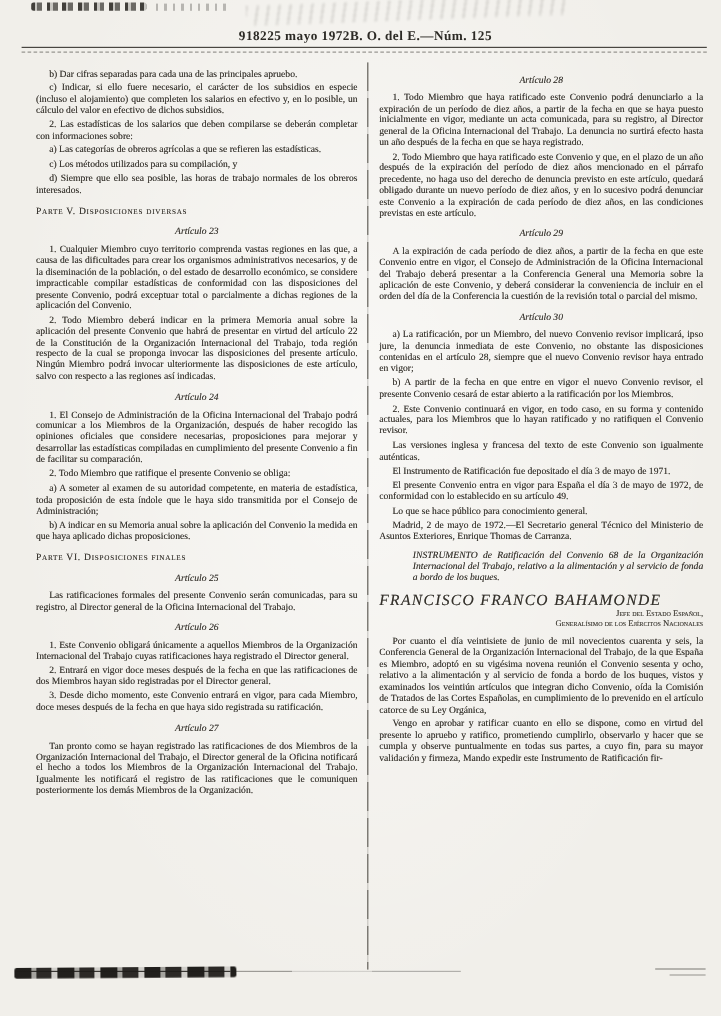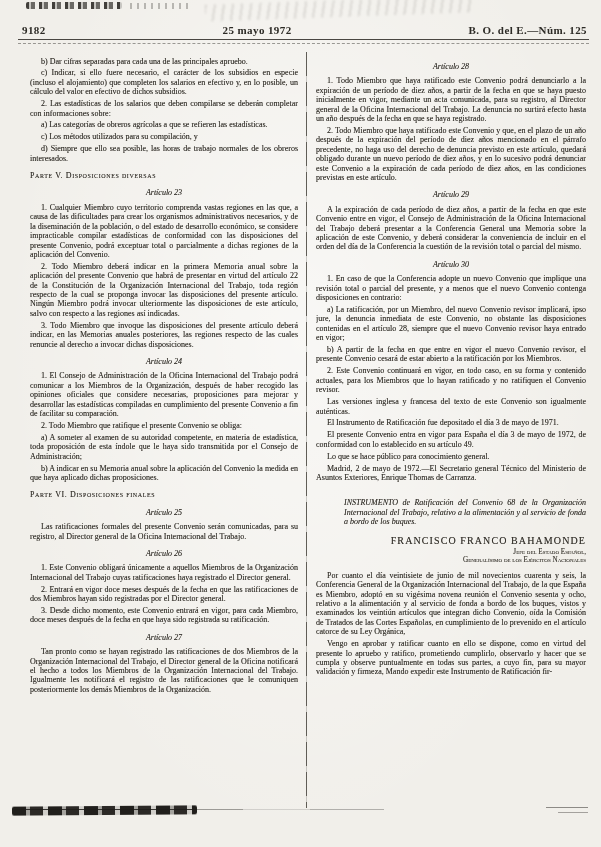--- a/index.html
+++ b/index.html
@@ -10,21 +10,21 @@
     margin:0 auto;
     background:
       radial-gradient(ellipse at 50% 40%, rgba(255,255,255,.55), rgba(255,255,255,0) 70%),
       #f1efea;
     color:#34312c;
     overflow:hidden;
   }
   
   #header{
     position:absolute;left:22px;right:14px;top:24px;
-    display:flex;justify-content:space-between;align-items:baseline;
+    display:flex;justify-content:center;align-items:baseline;
     font-weight:bold;font-size:11px;letter-spacing:.4px;color:#2c2a25;
   }
   #header-rule{
     position:absolute;left:18px;right:12px;top:39px;height:3px;
     border-top:1px solid rgba(44,41,36,.85);
     border-bottom:1px dashed rgba(44,41,36,.45);
   }
   
   .col{
     position:absolute;top:54px;height:756px;overflow:hidden;
@@ -44,25 +44,25 @@
   .paragraph{text-indent:11px;}
   .list-item{text-indent:11px;}
   .part-heading{
     font-variant:small-caps;letter-spacing:.6px;
     margin:8px 0 5px;text-indent:0;
   }
   .article-heading{
     text-align:center;font-style:italic;margin:8px 0 5px;text-indent:0;
   }
   .instrument-summary{
-    font-style:italic;margin:16px 0 6px;padding-left:28px;text-indent:0;
+    font-style:italic;margin:6px 0 6px;padding-left:28px;text-indent:0;
   }
   .signatory-name{
-    text-align:right;letter-spacing:1.1px;margin:9px 0 3px;
-    font-size:10px;text-indent:0;
+    text-align:left;letter-spacing:1.1px;margin:9px 0 3px;
+    font-size:13px;text-indent:0;font-style:italic;
   }
   .signatory-title{
     text-align:right;font-variant:small-caps;font-size:7.2px;
     line-height:8.4px;margin:0;text-indent:0;color:#45423b;
   }
   .signatory-title.last{margin-bottom:6px;}
   
   .smudge{position:absolute;pointer-events:none;}
   #sm-topleft{
     left:26px;top:2px;width:96px;height:7px;border-radius:2px;
@@ -124,21 +124,20 @@
       <div class="blk list-item">b) Dar cifras separadas para cada una de las principales apruebo.</div>
       <div class="blk list-item">c) Indicar, si ello fuere necesario, el carácter de los subsidios en especie (incluso el alojamiento) que completen los salarios en efectivo y, en lo posible, un cálculo del valor en efectivo de dichos subsidios.</div>
       <div class="blk paragraph">2. Las estadísticas de los salarios que deben compilarse se deberán completar con informaciones sobre:</div>
       <div class="blk list-item">a) Las categorías de obreros agrícolas a que se refieren las estadísticas.</div>
       <div class="blk list-item">c) Los métodos utilizados para su compilación, y</div>
       <div class="blk list-item">d) Siempre que ello sea posible, las horas de trabajo normales de los obreros interesados.</div>
       <div class="blk part-heading">Parte V.  Disposiciones diversas</div>
       <div class="blk article-heading">Artículo 23</div>
       <div class="blk paragraph">1. Cualquier Miembro cuyo territorio comprenda vastas regiones en las que, a causa de las dificultades para crear los organismos administrativos necesarios, y de la diseminación de la población, o del estado de desarrollo económico, se considere impracticable compilar estadísticas de conformidad con las disposiciones del presente Convenio, podrá exceptuar total o parcialmente a dichas regiones de la aplicación del Convenio.</div>
       <div class="blk paragraph">2. Todo Miembro deberá indicar en la primera Memoria anual sobre la aplicación del presente Convenio que habrá de presentar en virtud del artículo 22 de la Constitución de la Organización Internacional del Trabajo, toda región respecto de la cual se proponga invocar las disposiciones del presente artículo. Ningún Miembro podrá invocar ulteriormente las disposiciones de este artículo, salvo con respecto a las regiones así indicadas.</div>
-      <div class="blk paragraph">3. Todo Miembro que invoque las disposiciones del presente artículo deberá indicar, en las Memorias anuales posteriores, las regiones respecto de las cuales renuncie al derecho a invocar dichas disposiciones.</div>
       <div class="blk article-heading">Artículo 24</div>
       <div class="blk paragraph">1. El Consejo de Administración de la Oficina Internacional del Trabajo podrá comunicar a los Miembros de la Organización, después de haber recogido las opiniones oficiales que considere necesarias, proposiciones para mejorar y desarrollar las estadísticas compiladas en cumplimiento del presente Convenio a fin de facilitar su comparación.</div>
       <div class="blk paragraph">2. Todo Miembro que ratifique el presente Convenio se obliga:</div>
       <div class="blk list-item">a) A someter al examen de su autoridad competente, en materia de estadística, toda proposición de esta índole que le haya sido transmitida por el Consejo de Administración;</div>
       <div class="blk list-item">b) A indicar en su Memoria anual sobre la aplicación del Convenio la medida en que haya aplicado dichas proposiciones.</div>
       <div class="blk part-heading">Parte VI.  Disposiciones finales</div>
       <div class="blk article-heading">Artículo 25</div>
       <div class="blk paragraph">Las ratificaciones formales del presente Convenio serán comunicadas, para su registro, al Director general de la Oficina Internacional del Trabajo.</div>
       <div class="blk article-heading">Artículo 26</div>
       <div class="blk paragraph">1. Este Convenio obligará únicamente a aquellos Miembros de la Organización Internacional del Trabajo cuyas ratificaciones haya registrado el Director general.</div>
@@ -148,21 +147,20 @@
       <div class="blk paragraph">Tan pronto como se hayan registrado las ratificaciones de dos Miembros de la Organización Internacional del Trabajo, el Director general de la Oficina notificará el hecho a todos los Miembros de la Organización Internacional del Trabajo. Igualmente les notificará el registro de las ratificaciones que le comuniquen posteriormente los demás Miembros de la Organización.</div>
     </div>
   <div id="col-divider"></div>
   <div class="col" id="col-right">
       <div class="blk article-heading">Artículo 28</div>
       <div class="blk paragraph">1. Todo Miembro que haya ratificado este Convenio podrá denunciarlo a la expiración de un período de diez años, a partir de la fecha en que se haya puesto inicialmente en vigor, mediante un acta comunicada, para su registro, al Director general de la Oficina Internacional del Trabajo. La denuncia no surtirá efecto hasta un año después de la fecha en que se haya registrado.</div>
       <div class="blk paragraph">2. Todo Miembro que haya ratificado este Convenio y que, en el plazo de un año después de la expiración del período de diez años mencionado en el párrafo precedente, no haga uso del derecho de denuncia previsto en este artículo, quedará obligado durante un nuevo período de diez años, y en lo sucesivo podrá denunciar este Convenio a la expiración de cada período de diez años, en las condiciones previstas en este artículo.</div>
       <div class="blk article-heading">Artículo 29</div>
       <div class="blk paragraph">A la expiración de cada período de diez años, a partir de la fecha en que este Convenio entre en vigor, el Consejo de Administración de la Oficina Internacional del Trabajo deberá presentar a la Conferencia General una Memoria sobre la aplicación de este Convenio, y deberá considerar la conveniencia de incluir en el orden del día de la Conferencia la cuestión de la revisión total o parcial del mismo.</div>
       <div class="blk article-heading">Artículo 30</div>
-      <div class="blk paragraph">1. En caso de que la Conferencia adopte un nuevo Convenio que implique una revisión total o parcial del presente, y a menos que el nuevo Convenio contenga disposiciones en contrario:</div>
       <div class="blk list-item">a) La ratificación, por un Miembro, del nuevo Convenio revisor implicará, ipso jure, la denuncia inmediata de este Convenio, no obstante las disposiciones contenidas en el artículo 28, siempre que el nuevo Convenio revisor haya entrado en vigor;</div>
       <div class="blk list-item">b) A partir de la fecha en que entre en vigor el nuevo Convenio revisor, el presente Convenio cesará de estar abierto a la ratificación por los Miembros.</div>
       <div class="blk paragraph">2. Este Convenio continuará en vigor, en todo caso, en su forma y contenido actuales, para los Miembros que lo hayan ratificado y no ratifiquen el Convenio revisor.</div>
       <div class="blk paragraph">Las versiones inglesa y francesa del texto de este Convenio son igualmente auténticas.</div>
       <div class="blk paragraph">El Instrumento de Ratificación fue depositado el día 3 de mayo de 1971.</div>
       <div class="blk paragraph">El presente Convenio entra en vigor para España el día 3 de mayo de 1972, de conformidad con lo establecido en su artículo 49.</div>
       <div class="blk paragraph">Lo que se hace público para conocimiento general.</div>
       <div class="blk paragraph">Madrid, 2 de mayo de 1972.—El Secretario general Técnico del Ministerio de Asuntos Exteriores, Enrique Thomas de Carranza.</div>
       <div class="blk instrument-summary">INSTRUMENTO de Ratificación del Convenio 68 de la Organización Internacional del Trabajo, relativo a la alimentación y al servicio de fonda a bordo de los buques.</div>
       <div class="blk signatory-name">FRANCISCO FRANCO BAHAMONDE</div>

